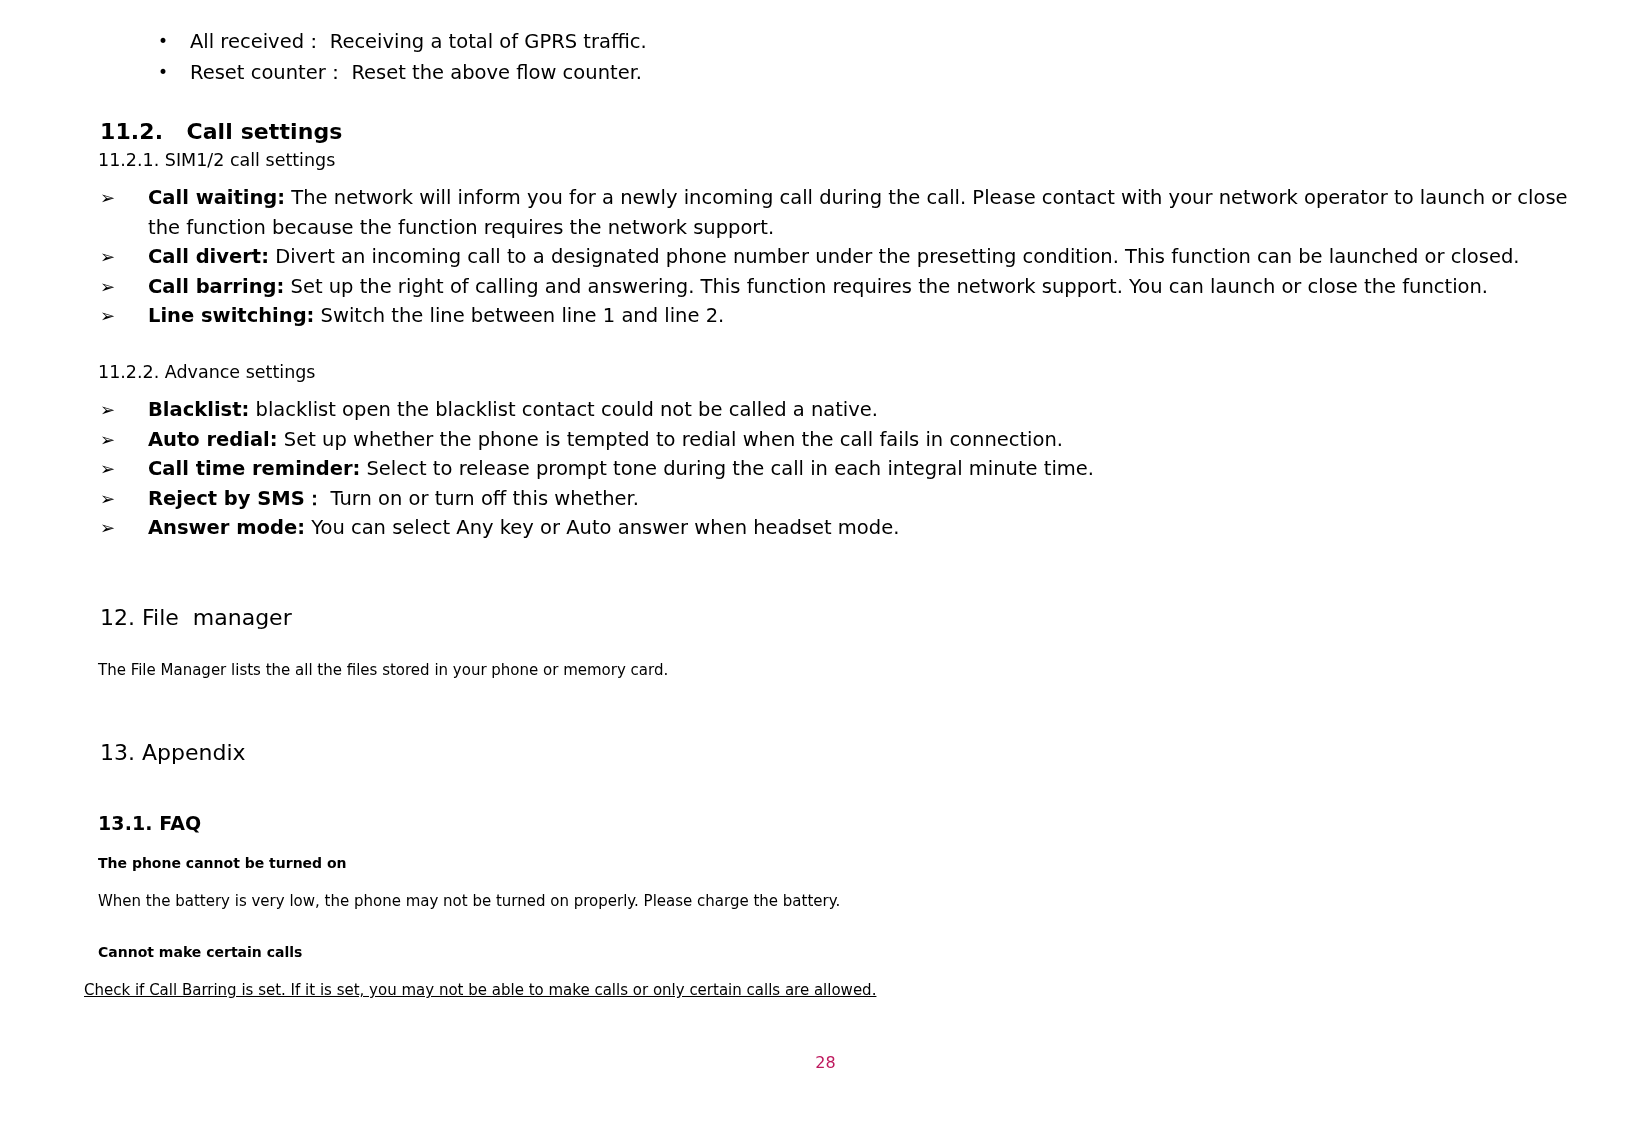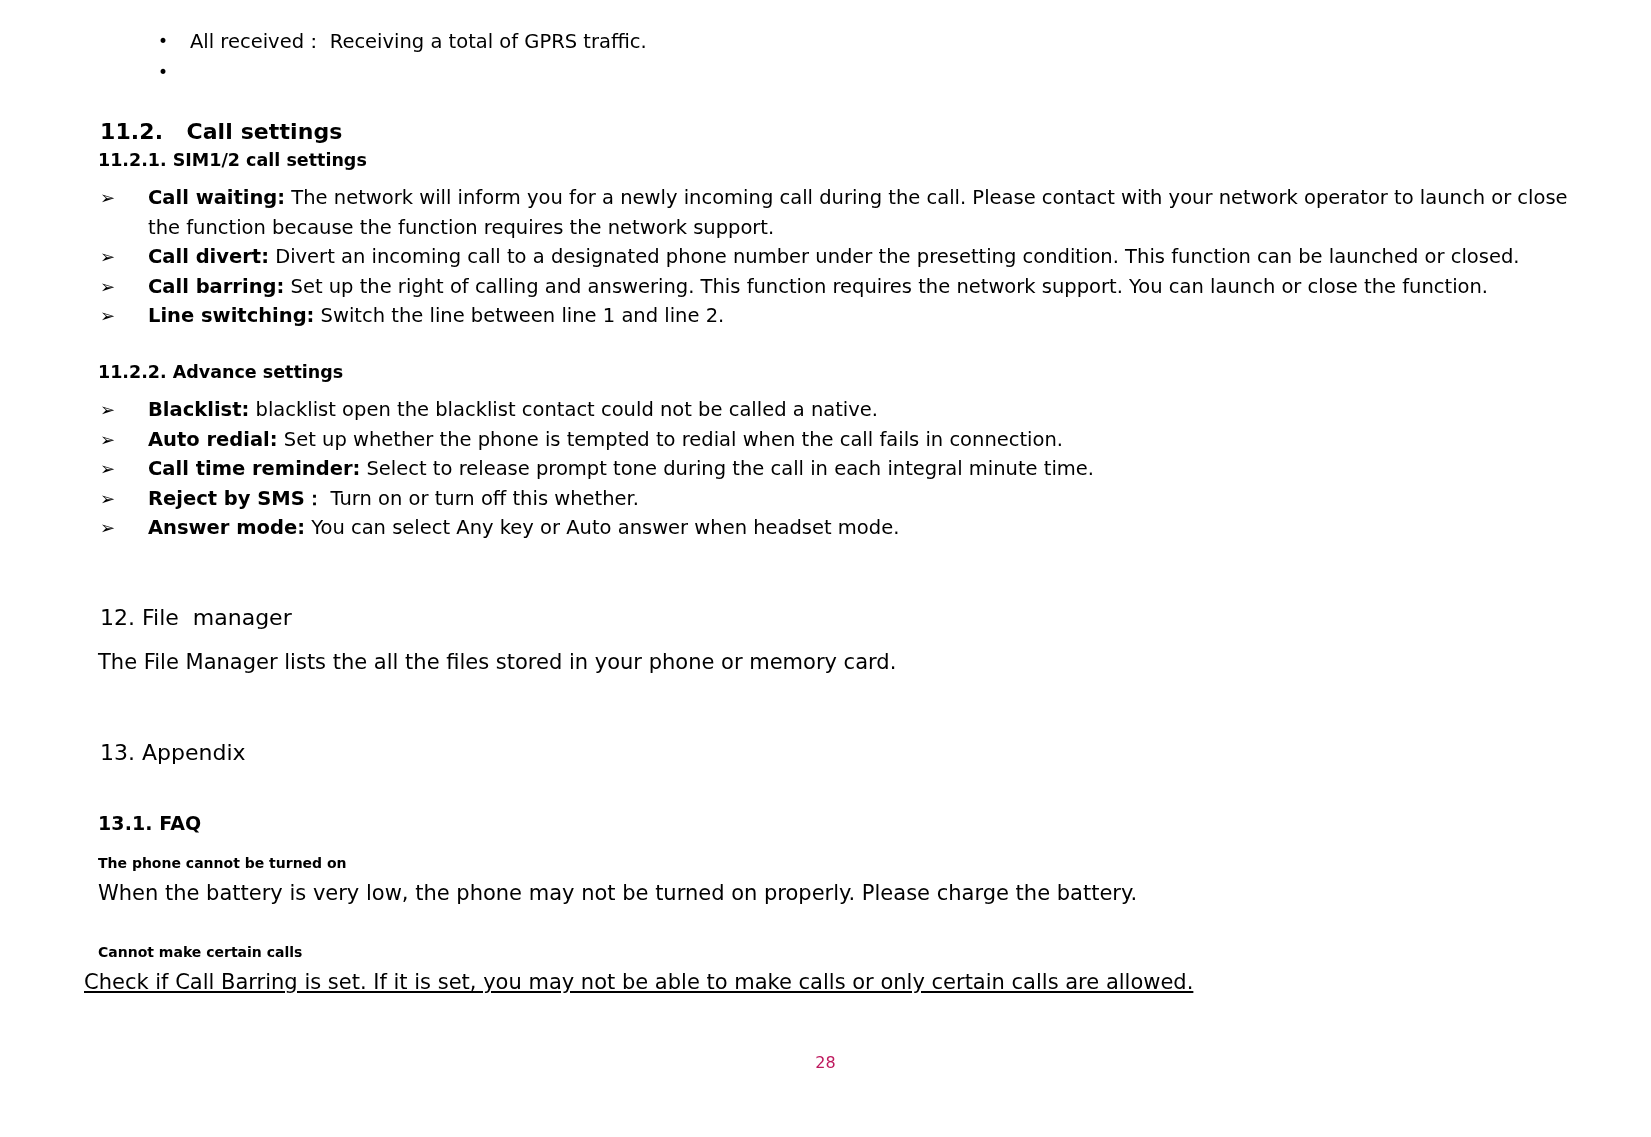--- a/index.html
+++ b/index.html
@@ -53,21 +53,21 @@
   .h2 {
     position: absolute;
     font-size: 22px;
     font-weight: bold;
     letter-spacing: 0.1px;
     white-space: pre;
   }
   .h3 {
     position: absolute;
     font-size: 17.5px;
-    font-weight: bold;
+    font-weight: normal;
     white-space: pre;
   }
   .h1-num {
     position: absolute;
     font-size: 22px;
     font-weight: normal;
     white-space: pre;
   }
 
   
@@ -92,23 +92,24 @@
     font-size: 18px;
     line-height: 29.5px;
     font-family: "DejaVu Sans", sans-serif;
   }
   .arrow-list li b {
     font-weight: bold;
   }
 
   .para {
     position: absolute;
-    font-size: 21px;
+    font-size: 15px;
     line-height: 29px;
     white-space: pre;
+    margin-top: 8px;
   }
   .bold-line {
     position: absolute;
     font-size: 14px;
     font-weight: bold;
     line-height: 29px;
     white-space: pre;
   }
 
   .page-number {
@@ -125,20 +126,21 @@
 
 <div class="page">
 
   <ul class="top-bullets">
     <li>
       <span class="bullet-dot">•</span>
       <span>All received： Receiving a total of GPRS traffic.</span>
     </li>
     <li>
       <span class="bullet-dot">•</span>
+      <span>Reset counter： Reset the above flow counter.</span>
     </li>
   </ul>
 
   <div class="h2" style="left:100px; top:119px;"><span>11.2.</span>&nbsp;&nbsp; <span>Call settings</span></div>
 
   <div class="h3" style="left:98px; top:150px;">11.2.1. SIM1/2 call settings</div>
 
   <ul class="arrow-list" style="left:100px; top:183px;">
     <li>
       <span class="arrow">➢</span>

